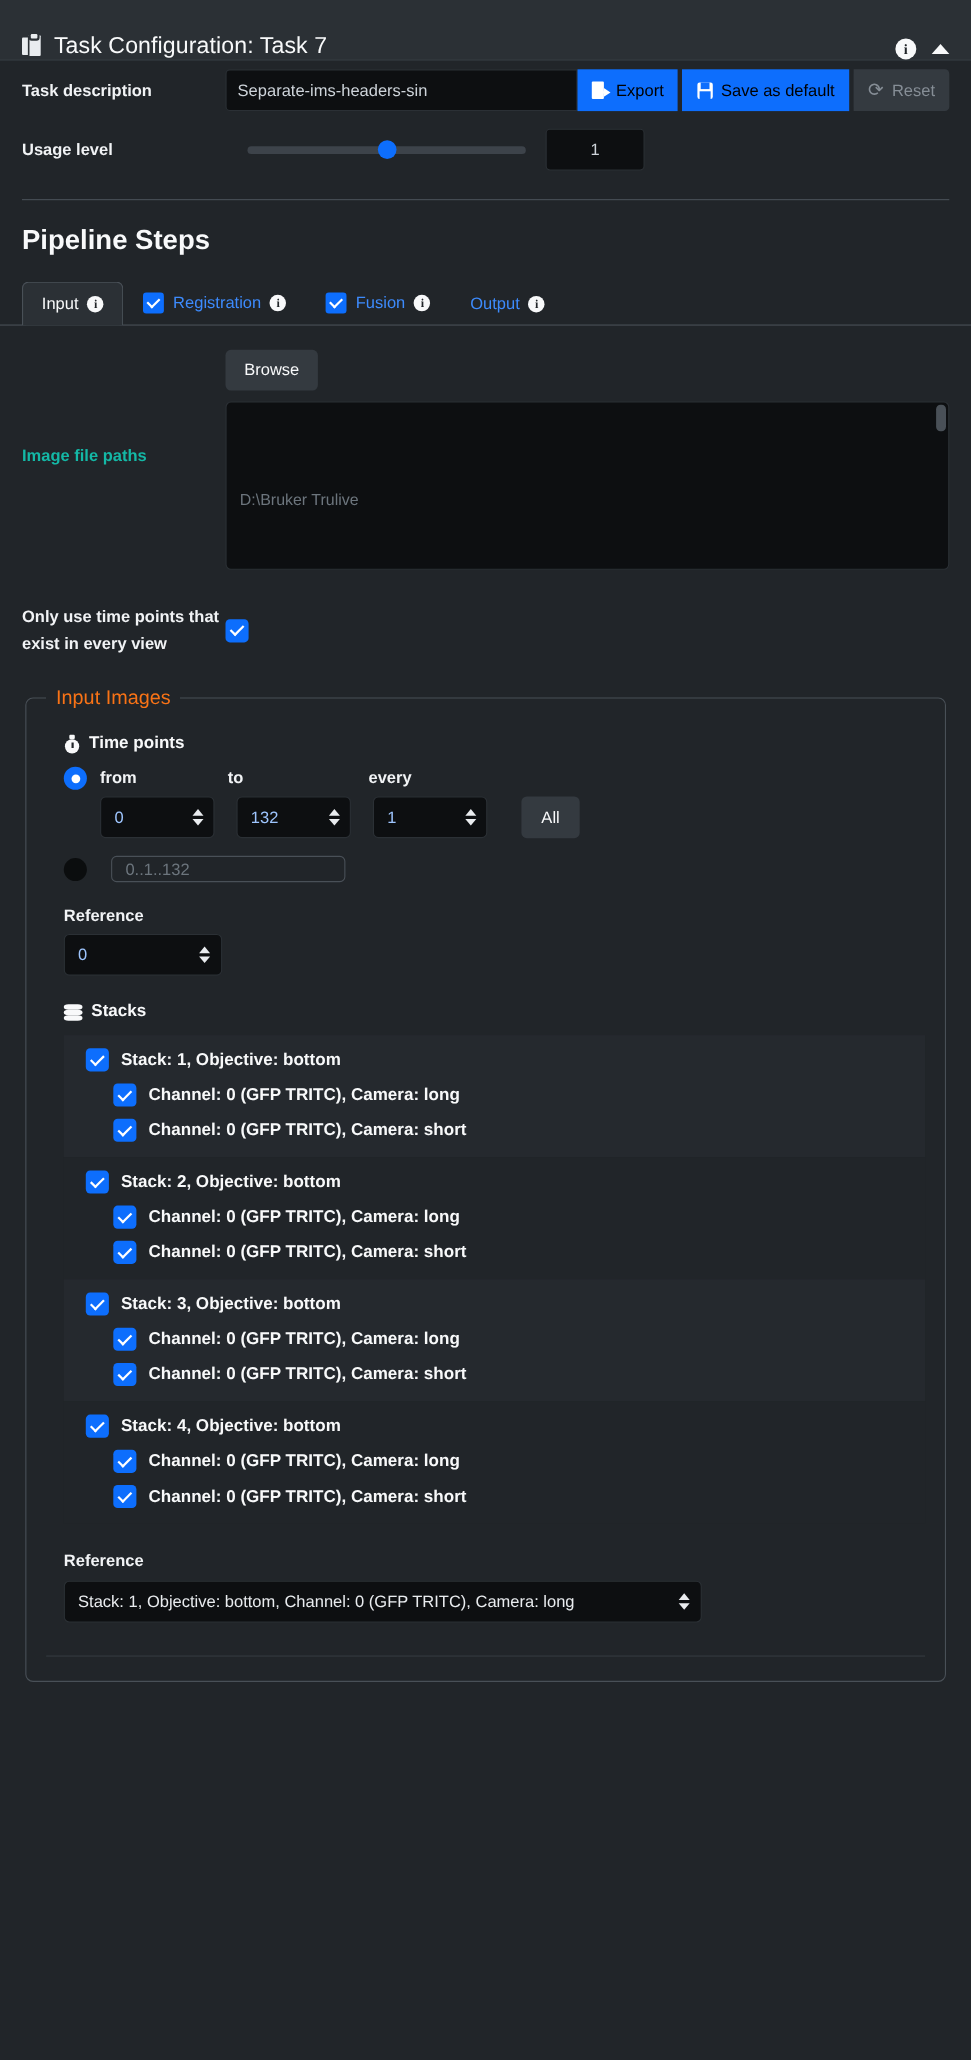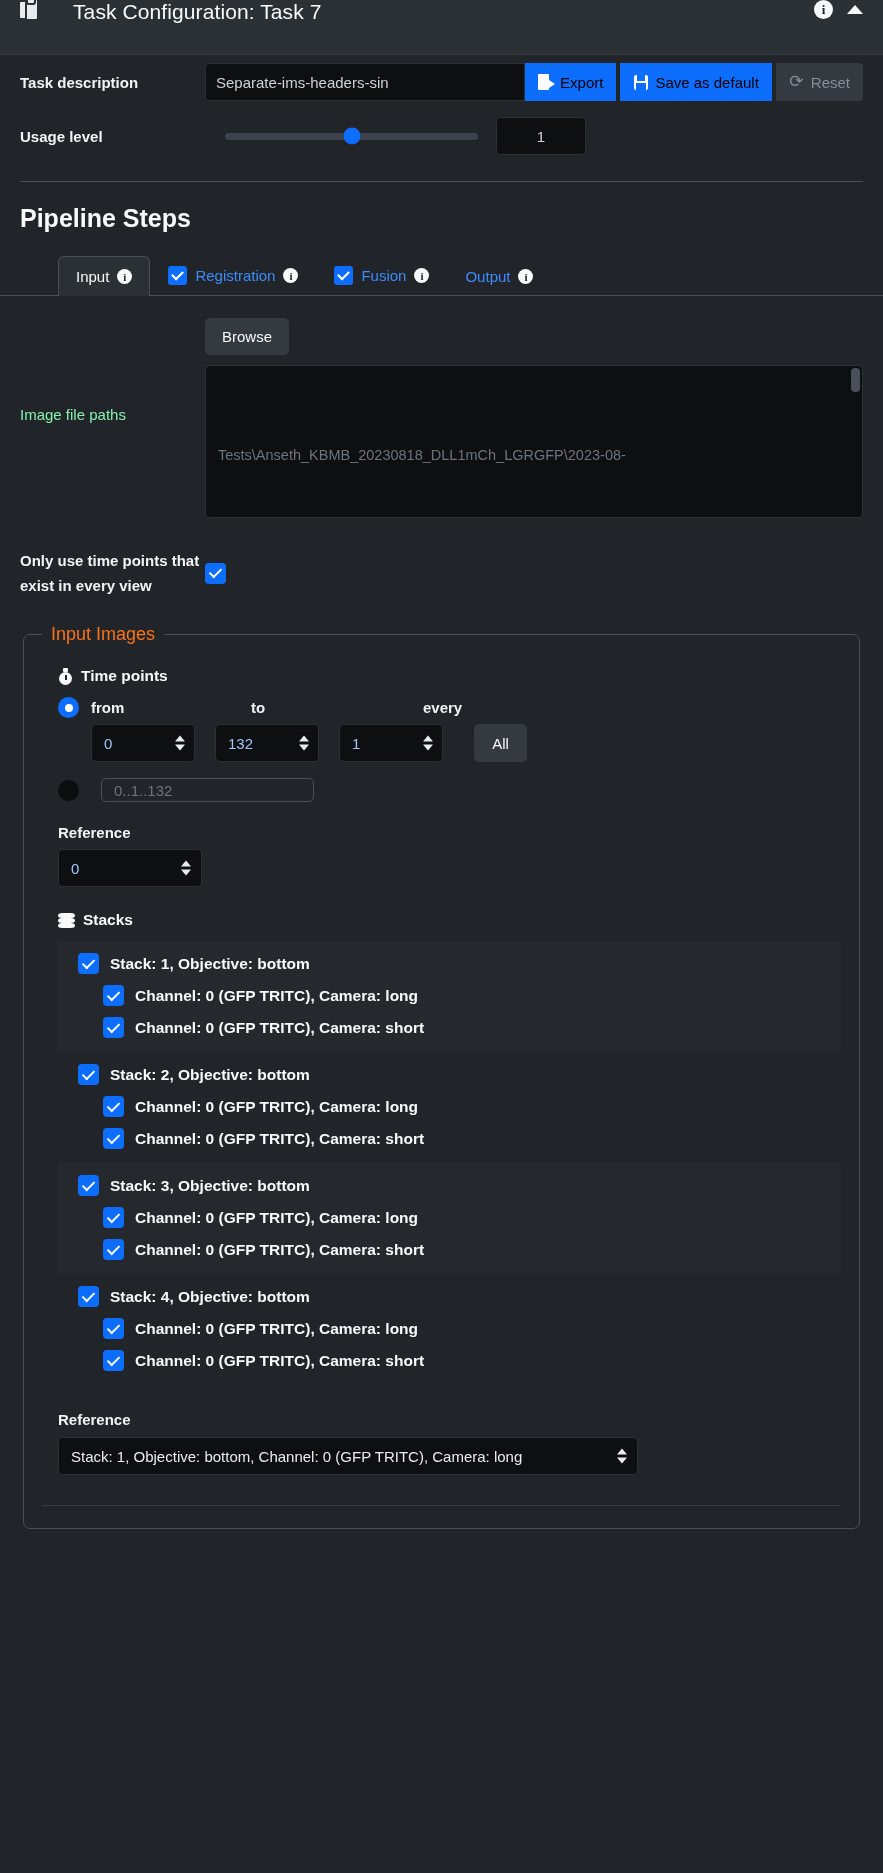--- a/index.html
+++ b/index.html
@@ -14,24 +14,23 @@
     font-size: 15px;
     overflow: hidden;
     position: relative;
   }
 
   
   .titlebar {
     height: 55px;
     background: #2b3035;
     display: flex;
-    align-items: flex-start;
+    align-items: flex-end;
     padding: 0 20px 0 20px;
     border-bottom: 1px solid #343a40;
-    gap: 24px;
   }
   .titlebar-icon {
     width: 20px; height: 22px;
     margin-right: 9px;
     position: relative;
     flex: 0 0 auto;
   }
   .titlebar-icon .sheet-back {
     position: absolute; left: 0; top: 2px;
     width: 11px; height: 16px;
@@ -251,21 +250,20 @@
     border-radius: 6px 6px 0 0;
     position: relative;
     bottom: -1px;
     color: #3d8bfd;
   }
   .tab.active {
     background: #2b3035;
     border-color: #495057;
     border-bottom-color: #2b3035;
     color: #f8f9fa;
-    margin-left: 38px;
   }
   .tab-check {
     width: 19px; height: 19px;
     background: #0d6efd;
     border-radius: 3px;
     display: flex; align-items: center; justify-content: center;
     flex: 0 0 auto;
   }
   .tab-check::after {
     content: "";
@@ -289,23 +287,23 @@
   
   .panel { padding: 0 20px; }
 
   .paths-row {
     display: flex;
     align-items: flex-start;
     padding-top: 22px;
   }
   .paths-label {
     width: 185px; flex: 0 0 185px;
-    font-weight: normal;
-    font-size: 15px;
-    color: #86efac;
+    font-weight: bold;
+    font-size: 15px;
+    color: #14b8a6;
     padding-top: 88px;
   }
   .paths-right { flex: 1; }
   .browse-btn {
     background: #343a40;
     color: #f8f9fa;
     border: none;
     border-radius: 5px;
     padding: 10px 17px;
     font-size: 15px;
@@ -439,21 +437,20 @@
     width: 8px; height: 8px;
     border-radius: 50%;
     background: #fff;
   }
   .radio.off { background: #0b0d0e; }
   .radio.off::after { display: none; }
 
   .tp-labels {
     display: flex;
     margin: 10px 0 0 16px;
-    gap: 44px;
   }
   .tp-labels span {
     font-weight: bold;
     font-size: 15px;
     color: #f1f3f5;
   }
   .lbl-from { width: 128px; padding-left: 33px; }
   .lbl-to   { width: 128px; }
   .lbl-every{ width: 128px; }
 
@@ -696,20 +693,21 @@
 </div>
 
 <div class="panel">
 
   <div class="paths-row">
     <div class="paths-label">Image file paths</div>
     <div class="paths-right">
       <button class="browse-btn">Browse</button>
       <div class="paths-box">
         <div class="paths-scrollbar"></div>
+        <div class="line">D:\Bruker Trulive</div>
         <div class="line">Tests\Anseth_KBMB_20230818_DLL1mCh_LGRGFP\2023-08-</div>
         
         
         
         
         
       </div>
     </div>
   </div>
 

